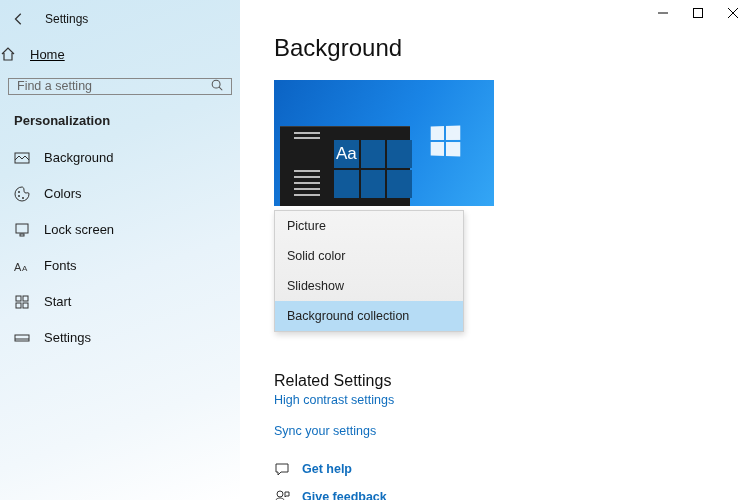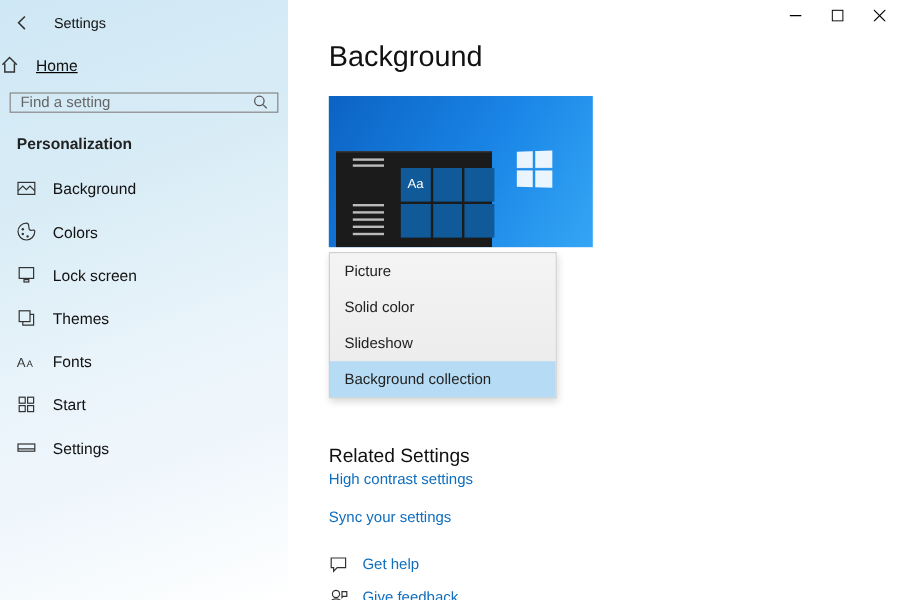--- a/index.html
+++ b/index.html
@@ -19,33 +19,33 @@
 .nav-item { display: flex; align-items: center; gap: 14px; padding: 10px 14px; cursor: pointer; font-size: 13px; color: #111; }
 .nav-icon { width: 16px; height: 16px; display: flex; align-items: center; justify-content: center; color: #333; }
 .main { flex: 1; position: relative; padding: 0 16px 20px 34px; overflow-y: auto; }
 .titlebar { position: absolute; top: 0; right: 0; display: flex; }
 .tbtn { width: 35px; height: 26px; display: flex; align-items: center; justify-content: center; cursor: pointer; }
 .page-title { font-size: 24px; font-weight: 400; margin-top: 34px; margin-bottom: 18px; color: #111; }
 .preview { width: 220px; height: 126px; background: linear-gradient(120deg, #0b63c4 0%, #1a85e6 55%, #34a6f5 100%); position: relative; overflow: hidden; }
 .taskbar-mock { position: absolute; left: 6px; bottom: 0; width: 130px; height: 80px; background: #1b1b1b; border-top: 1px solid #3a3a3a; }
 .start-tiles { position: absolute; left: 54px; bottom: 8px; width: 78px; height: 58px; display: grid; grid-template-columns: 1fr 1fr 1fr; grid-template-rows: 1fr 1fr; gap: 2px; }
 .tile { background: #105a9a; }
-.tile.aa { display: flex; align-items: center; justify-content: center; color: #fff; font-size: 11px; }
+.tile.aa { display: flex; align-items: center; justify-content: center; color: #fff; font-size: 17px; }
 .menu-lines { position: absolute; left: 14px; bottom: 10px; width: 26px; display: flex; flex-direction: column; gap: 4px; }
 .menu-lines div { height: 2px; background: #bbb; }
 .start-top { position: absolute; left: 14px; bottom: 62px; width: 26px; height: 12px; display:flex; flex-direction:column; gap:3px; }
 .start-top div { height:2px; background:#bbb; }
 .winlogo { position: absolute; right: 34px; top: 46px; width: 30px; height: 30px; display: grid; grid-template-columns: 1fr 1fr; grid-template-rows: 1fr 1fr; gap: 2px; transform: perspective(80px) rotateY(-10deg); }
 .winlogo div { background: rgba(255,255,255,0.9); }
 .dropdown { width: 190px; margin-top: 4px; border: 1px solid #d0d0d0; background: linear-gradient(#f4f4f4,#eaeaea); box-shadow: 1px 3px 6px rgba(0,0,0,0.15); }
 .dd-item { font-size: 12.5px; color: #222; padding: 8px 12px; cursor: pointer; }
 .dd-item.selected { background: #b6dcf5; }
 .related-title { font-size: 16px; font-weight: 400; margin-top: 40px; color: #111; }
 .link { font-size: 12.5px; color: #106ebe; cursor: pointer; display: inline-block; }
-.help-row { display: flex; align-items: center; gap: 12px; margin-top: 22px; }
+.help-row { display: flex; align-items: center; gap: 12px; margin-top: 22px; font-weight: bold; }
 .help-row .hlabel { font-size: 12.5px; color: #106ebe; cursor: pointer; }
 .hicon { width: 16px; height: 16px; display:flex; align-items:center; justify-content:center; }
 svg { display: block; }
 </style>
 </head>
 <body>
 
 <div class="sidebar">
   <div class="sb-top">
     <div class="sb-back">
@@ -99,29 +99,20 @@
       <span>Colors</span>
     </div>
     <div class="nav-item">
       <span class="nav-icon">
           <svg width="16" height="16" viewBox="0 0 16 16">
             <rect x="2" y="2" width="12" height="9" stroke="#333" fill="none"></rect>
             <rect x="6" y="12" width="4" height="2" stroke="#333" fill="none"></rect>
           </svg>
         </span>
       <span>Lock screen</span>
-    </div>
-    <div class="nav-item">
-      <span class="nav-icon">
-          <svg width="16" height="16" viewBox="0 0 16 16">
-            <rect x="2" y="2" width="9" height="9" stroke="#333" fill="none"></rect>
-            <path d="M11 5 H14 V14 H5 V11" stroke="#333" fill="none"></path>
-          </svg>
-        </span>
-      <span>Themes</span>
     </div>
     <div class="nav-item">
       <span class="nav-icon">
           <svg width="16" height="14" viewBox="0 0 16 14">
             <text x="0" y="12" font-size="11" fill="#333" font-family="Segoe UI">A</text>
             <text x="8" y="12" font-size="8" fill="#333" font-family="Segoe UI">A</text>
           </svg>
         </span>
       <span>Fonts</span>
     </div>

